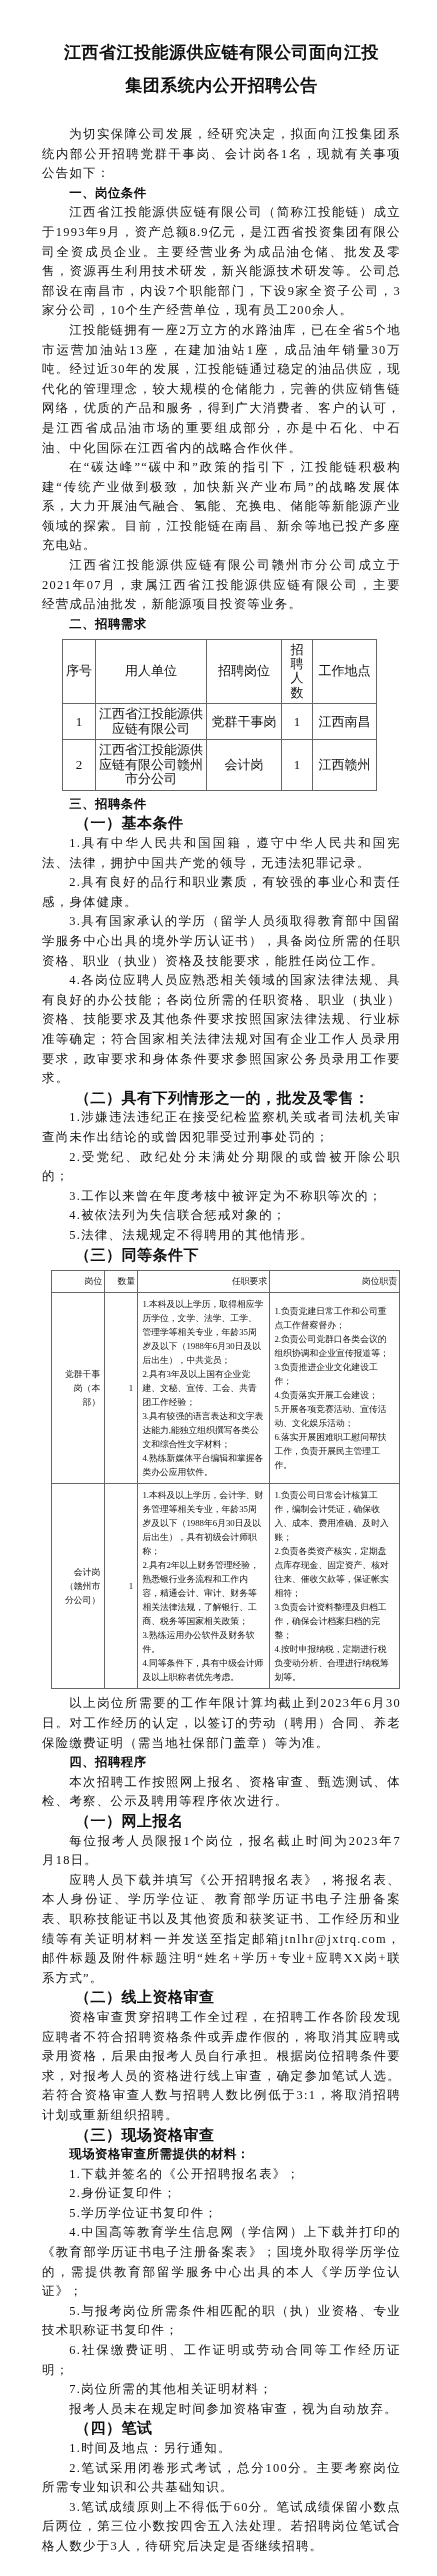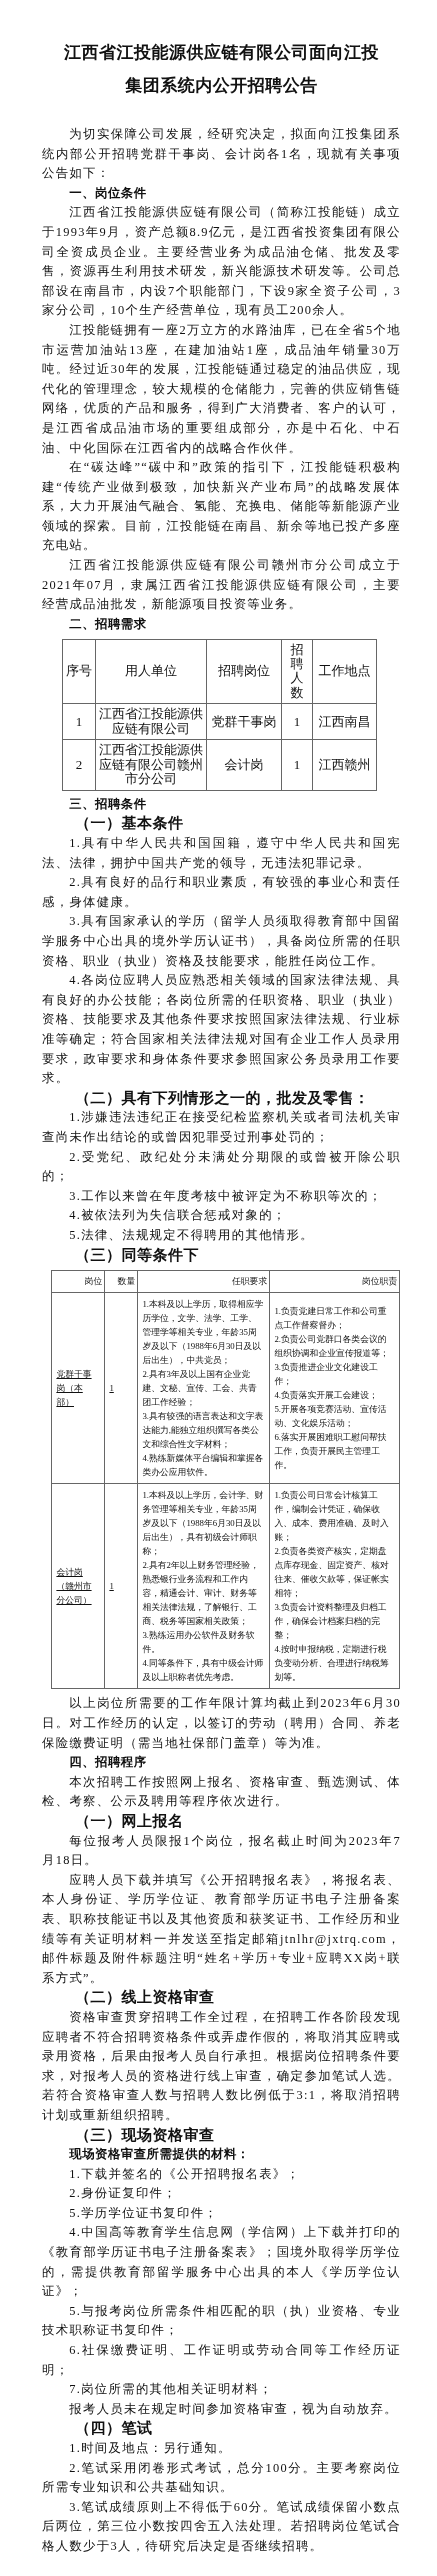--- a/index.html
+++ b/index.html
@@ -89,22 +89,21 @@
     padding:4.1px 2.1px;
     line-height:12.4px;
     font-weight:normal;
   }
   .t-posts td{
     padding:4.1px 4.1px;
     line-height:14px;
     vertical-align:middle;
   }
   .t-posts td.center{
-    text-align:left;
-    text-decoration:underline;
+    text-align:right;
   }
   .pre{
     white-space:pre-line;
     text-align:left;
   }
 </style>
 </head>
 <body>
 
 <div class="page">

